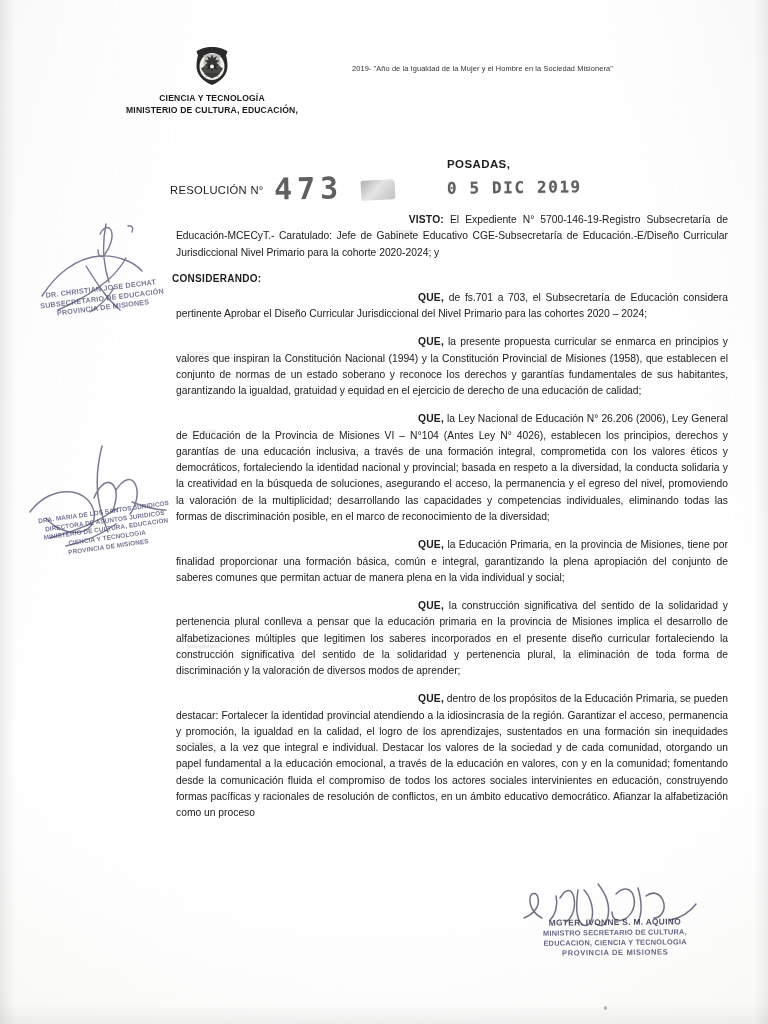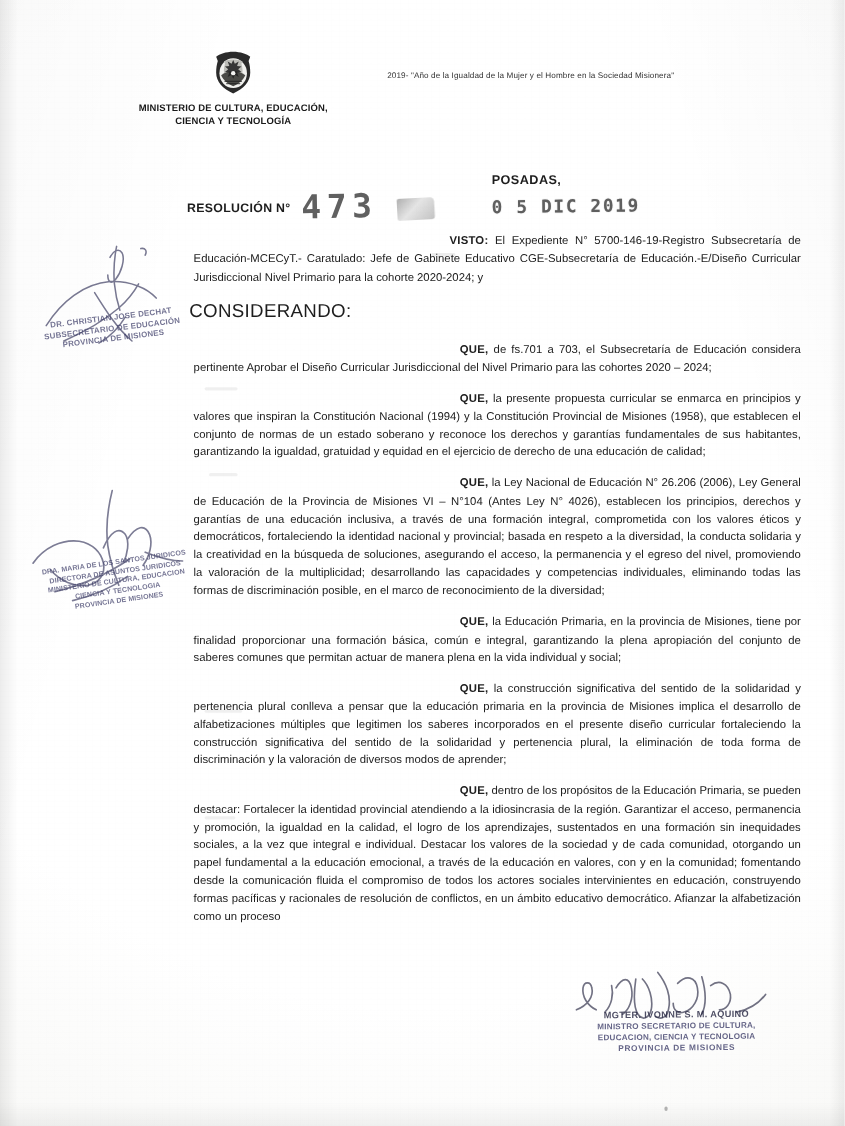--- a/index.html
+++ b/index.html
@@ -114,21 +114,21 @@
   .resolution-line {
     position: absolute;
     left: 170px;
     top: 176px;
     display: flex;
     align-items: center;
     gap: 10px;
   }
   .resolution-label {
     font-size: 11.2px;
-    font-weight: bold;
+    font-weight: normal;
     letter-spacing: .3px;
   }
   .resolution-number {
     font-family: "DejaVu Sans Mono", monospace;
     font-size: 30px;
     font-weight: bold;
     letter-spacing: 5px;
     color: #4f4f4f;
     line-height: .9;
     opacity: .9;
@@ -162,24 +162,24 @@
   }
   .lead {
     font-weight: bold;
     letter-spacing: .2px;
   }
   .lead-indent {
     display: inline-block;
     width: 268px;
   }
   .section-head {
-    font-size: 17px;
-    font-weight: normal;
+    font-size: 10px;
+    font-weight: bold;
     letter-spacing: .3px;
-    margin: 0 0 18px 0;
+    margin: 0 0 6px 0;
   }
 
   
   .stamp {
     position: absolute;
     color: #3f3f6a;
     opacity: .72;
     pointer-events: none;
     text-transform: uppercase;
     font-weight: bold;
@@ -256,22 +256,22 @@
       <path d="M46 16c9 0 17 3 17 3l-2 5c1 4 2 8 2 12 0 11-7 20-17 25-10-5-17-14-17-25 0-4 1-8 2-12l-2-5s8-3 17-3z" fill="#bdbdb8"></path>
       <path d="M24 45c6-5 14-8 22-8s16 3 22 8c-4 9-12 16-22 20-10-4-18-11-22-20z" fill="#4a4a46"></path>
       <path d="M46 17l3 7 7-4-3 8 8 1-6 5 6 5-8 1 3 8-7-4-3 7-3-7-7 4 3-8-8-1 6-5-6-5 8-1-3-8 7 4z" fill="#1f1f1f" opacity=".85"></path>
       <circle cx="46" cy="41" r="4" fill="#f4f4f1"></circle>
       <g fill="#1f1f1f" opacity=".7">
         <rect x="30" y="55" width="32" height="2" rx="1"></rect>
         <rect x="33" y="59" width="26" height="2" rx="1"></rect>
       </g>
     </svg>
     <div class="ministry">
+      <div>CIENCIA Y TECNOLOGÍA</div>
       <div>MINISTERIO DE CULTURA, EDUCACIÓN,</div>
-      <div>CIENCIA Y TECNOLOGÍA</div>
     </div>
   </div>
 
   <div class="year-motto">2019- "Año de la Igualdad de la Mujer y el Hombre en la Sociedad Misionera"</div>
 
   <div class="posadas-line">
     <span class="posadas-label">POSADAS,</span>
     <span class="date-stamp">0 5 DIC 2019</span>
   </div>
 

